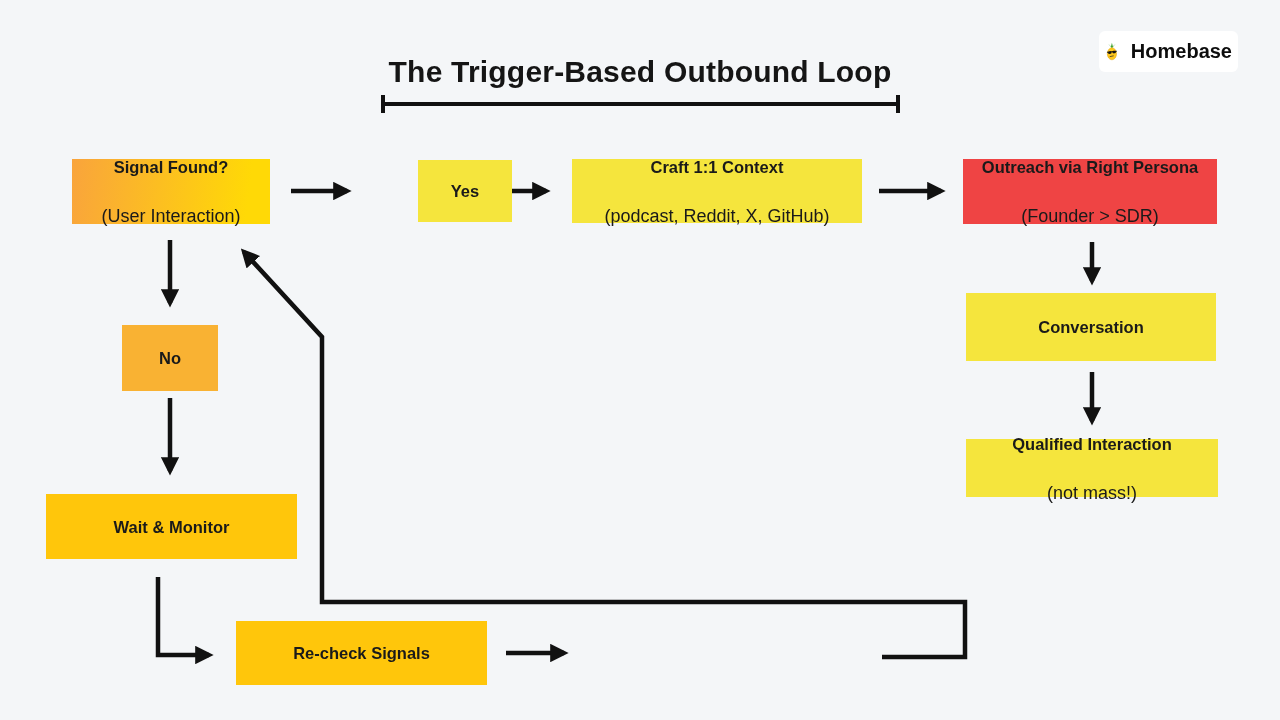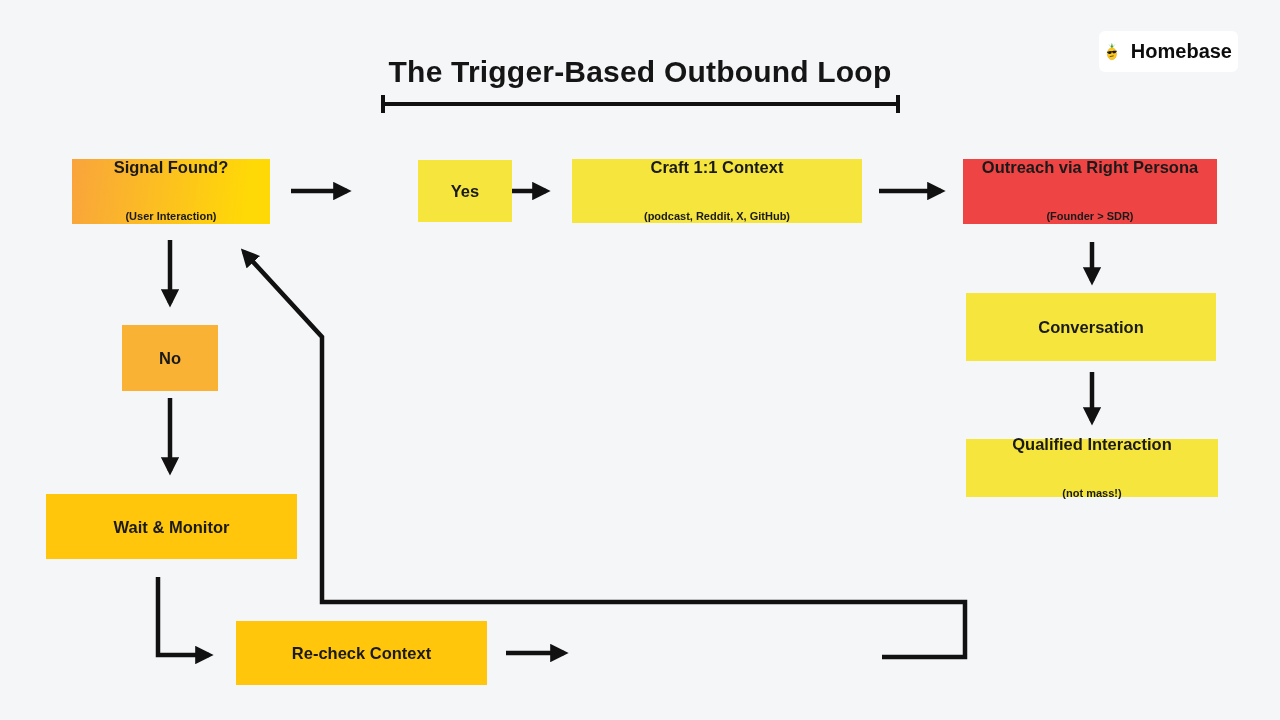--- a/index.html
+++ b/index.html
@@ -14,21 +14,21 @@
     color:#151515; letter-spacing:0.2px;
   }
   .arrows { position:absolute; left:0; top:0; width:1280px; height:720px; }
 
   .node {
     position:absolute; display:flex; flex-direction:column;
     align-items:center; justify-content:center; text-align:center;
     color:#1A1A1A; box-sizing:border-box; padding:2px 6px;
   }
   .node .l1 { font-weight:700; font-size:16.5px; line-height:22px; }
-  .node .l2 { font-weight:700; font-size:11px; line-height:21px;margin-top:28px; }
+  .node .l2 { font-weight:400; font-size:18px; line-height:21px;margin-top:28px; }
 
   .n-signal       { left:72px;  top:159px; width:198px; height:65px; background:linear-gradient(97deg,#F9A43C 0%,#FFD906 88%); }
   .n-yes          { left:374px; top:160px; width:94px;  height:62px; background:#F5E53D;margin-left:44px; }
   .n-craft        { left:572px; top:159px; width:290px; height:64px; background:#F5E53D; }
   .n-outreach     { left:963px; top:159px; width:254px; height:65px; background:#ef4444; }
   .n-conversation { left:966px; top:293px; width:250px; height:68px; background:#F5E53D; }
   .n-qualified    { left:966px; top:439px; width:252px; height:58px; background:#F5E53D; }
   .n-no           { left:122px; top:325px; width:96px;  height:66px; background:#F9B233; }
   .n-wait         { left:46px;  top:494px; width:251px; height:65px; background:#FFC60B; }
   .n-recheck      { left:236px; top:621px; width:251px; height:64px; background:#FFC60B; }
@@ -114,17 +114,17 @@
 
   <div class="node n-no">
     <div class="l1">No</div>
   </div>
 
   <div class="node n-wait">
     <div class="l1">Wait &amp; Monitor</div>
   </div>
 
   <div class="node n-recheck">
-    <div class="l1">Re-check Context</div>
+    <div class="l1">Re-check Signals</div>
   </div>
 
 
 </div>
 
 </body></html>

